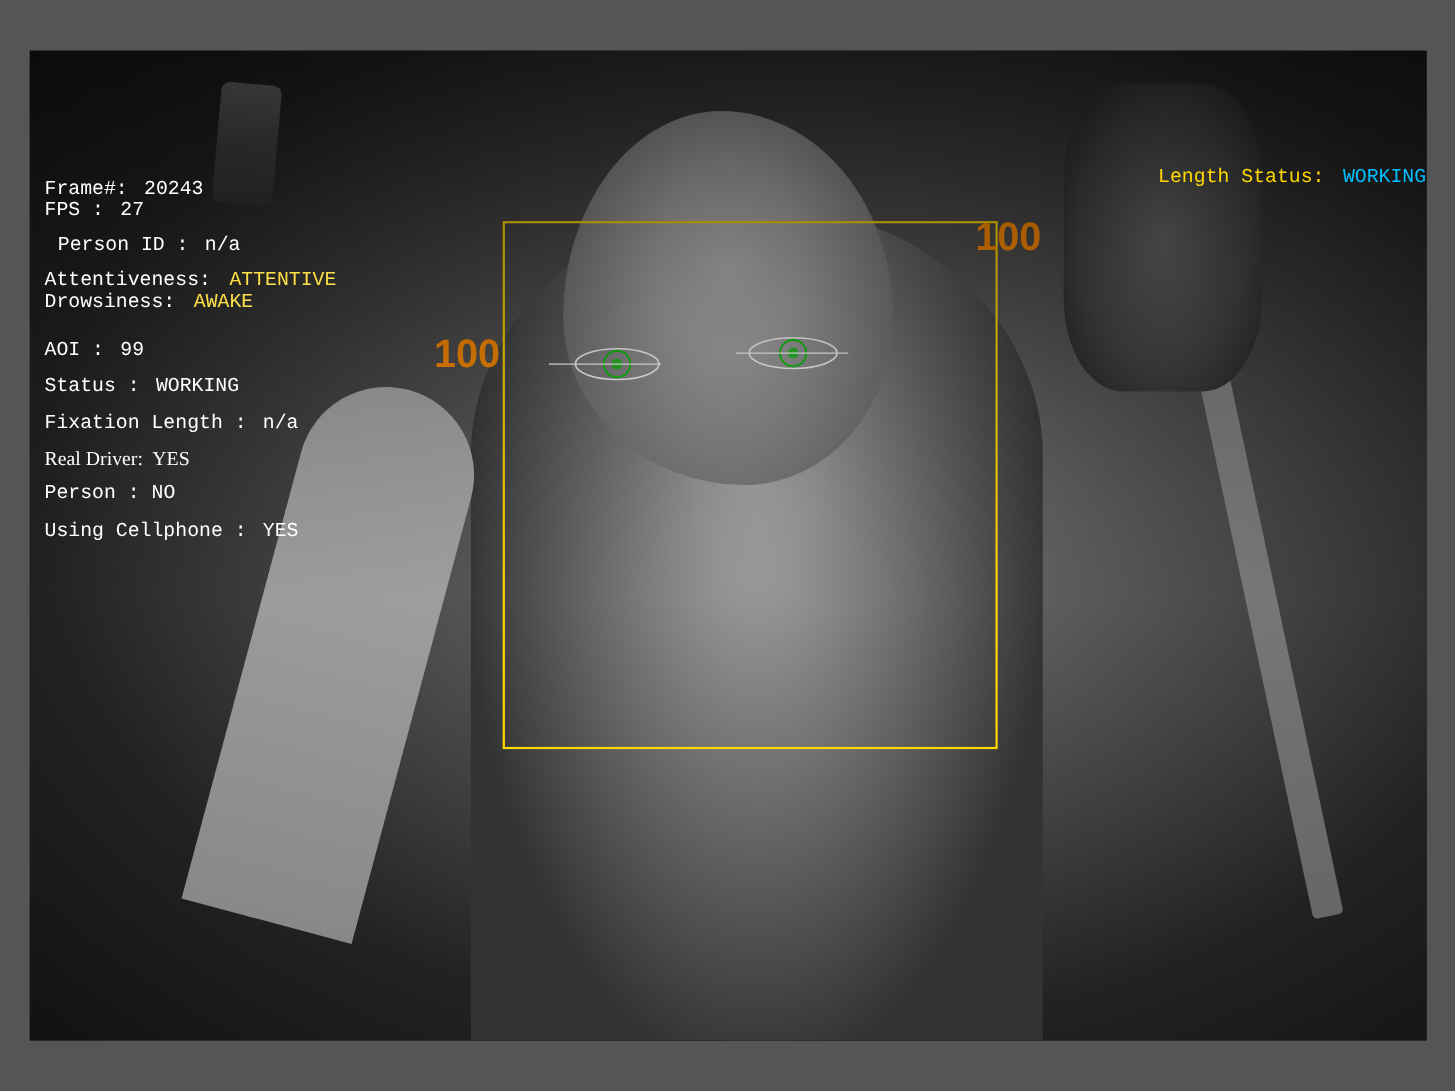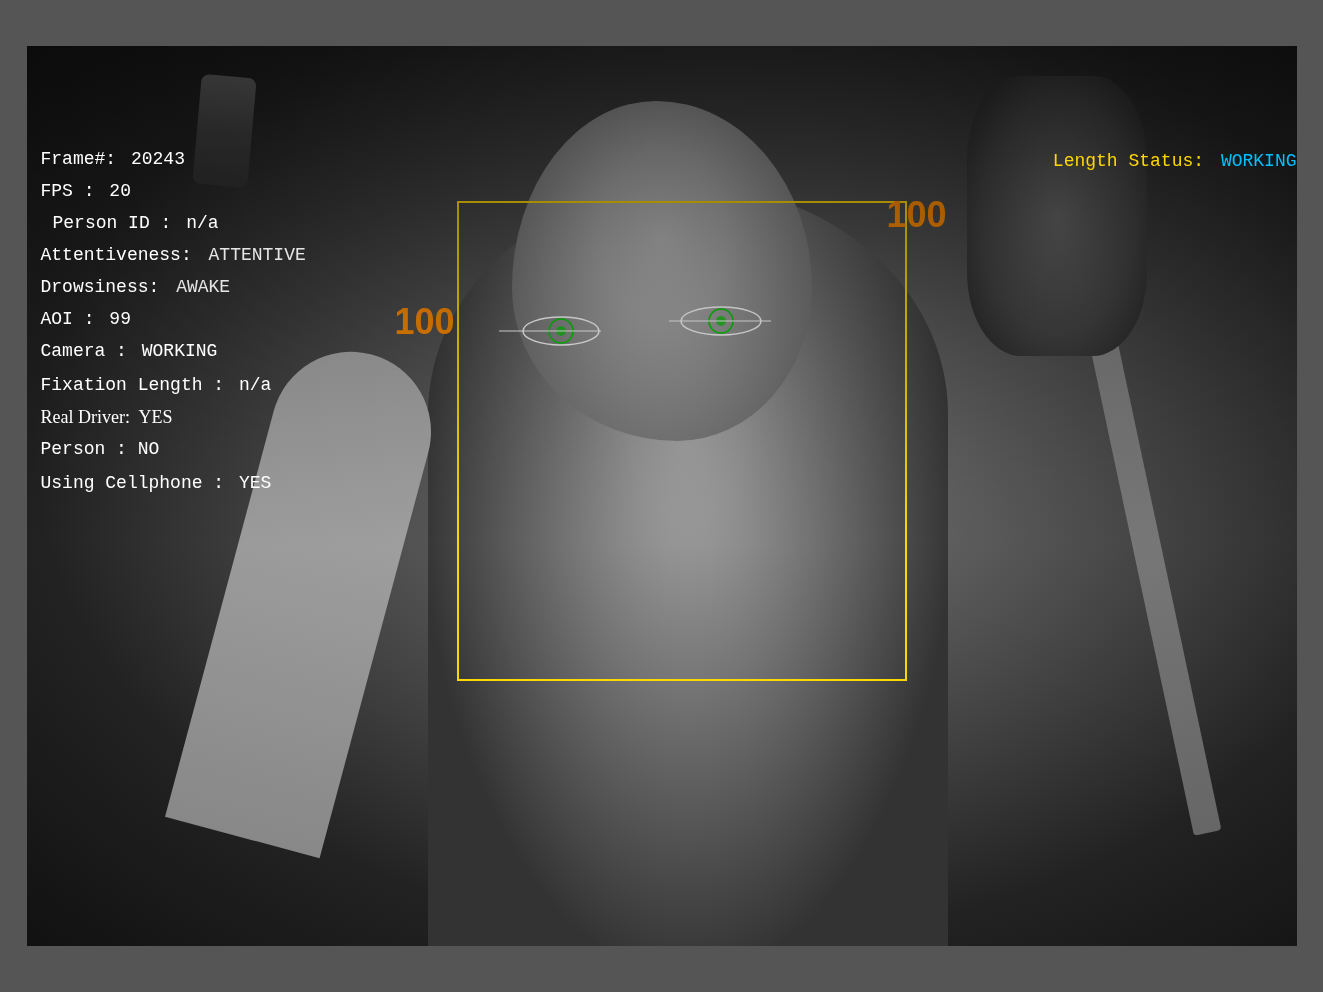--- a/index.html
+++ b/index.html
@@ -133,21 +133,21 @@
       left: 14px;
       color: #ffffff;
       font-family: 'Courier New', monospace;
       font-size: 18px;
       font-weight: 400;
       line-height: 1;
       white-space: nowrap;
     }
     .hud-line .label { color: #ffffff; }
     .hud-line .value-white { color: #ffffff; }
-    .hud-line .value-blue { color: #e5e5e5; }
+    .hud-line .value-blue { color: #fde047; }
     .hud-top-right {
       position: absolute;
       right: 0;
       top: 105px;
       color: #ffffff;
       font-family: 'Courier New', monospace;
       font-size: 18px;
       white-space: nowrap;
     }
     .hud-top-right .value-blue { color: #00BFFF; }
@@ -204,52 +204,52 @@
     </svg>
   </div>
 
   <div class="corner-num-left">100</div>
   <div class="corner-num-right">100</div>
 
   <div class="top-overlay"></div>
 
   <div class="hud">
 
-    <div class="hud-line" style="top: 104px; text-align: right;">
+    <div class="hud-line" style="top: 117px; text-align: right;">
       <span class="label">Frame#:</span>
       <span style="margin-left:4px;" class="value-white">20243</span>
     </div>
 
     <div class="hud-line" style="top: 136px;">
       <span class="label">FPS :</span>
-      <span style="margin-left:4px;" class="value-white">20</span>
+      <span style="margin-left:4px;" class="value-white">27</span>
     </div>
 
     <div class="hud-line" style="top: 168px; margin-left: 12px;">
       <span class="label">Person ID :</span>
       <span style="margin-left:4px;" class="value-white">n/a</span>
     </div>
 
     <div class="hud-line" style="top: 200px;">
       <span class="label">Attentiveness:</span>
       <span style="margin-left:6px;" class="value-blue">ATTENTIVE</span>
     </div>
 
-    <div class="hud-line" style="top: 232px;">
+    <div class="hud-line" style="top: 220px;">
       <span class="label">Drowsiness:</span>
       <span style="margin-left:6px;" class="value-blue">AWAKE</span>
     </div>
 
     <div class="hud-line" style="top: 264px; text-align: right;">
       <span class="label">AOI :</span>
       <span style="margin-left:4px;" class="value-white">99</span>
     </div>
 
     <div class="hud-line" style="top: 296px;">
-      <span class="label">Camera :</span>
+      <span class="label">Status :</span>
       <span style="margin-left:4px;" class="value-white">WORKING</span>
     </div>
 
     <div class="hud-line" style="top: 330px;">
       <span class="label">Fixation Length :</span>
       <span style="margin-left:4px;" class="value-white">n/a</span>
     </div>
 
     <div class="hud-line" style="top: 362px; font-family: Liberation Serif, serif;">
       <span class="label">Real Driver:</span>

